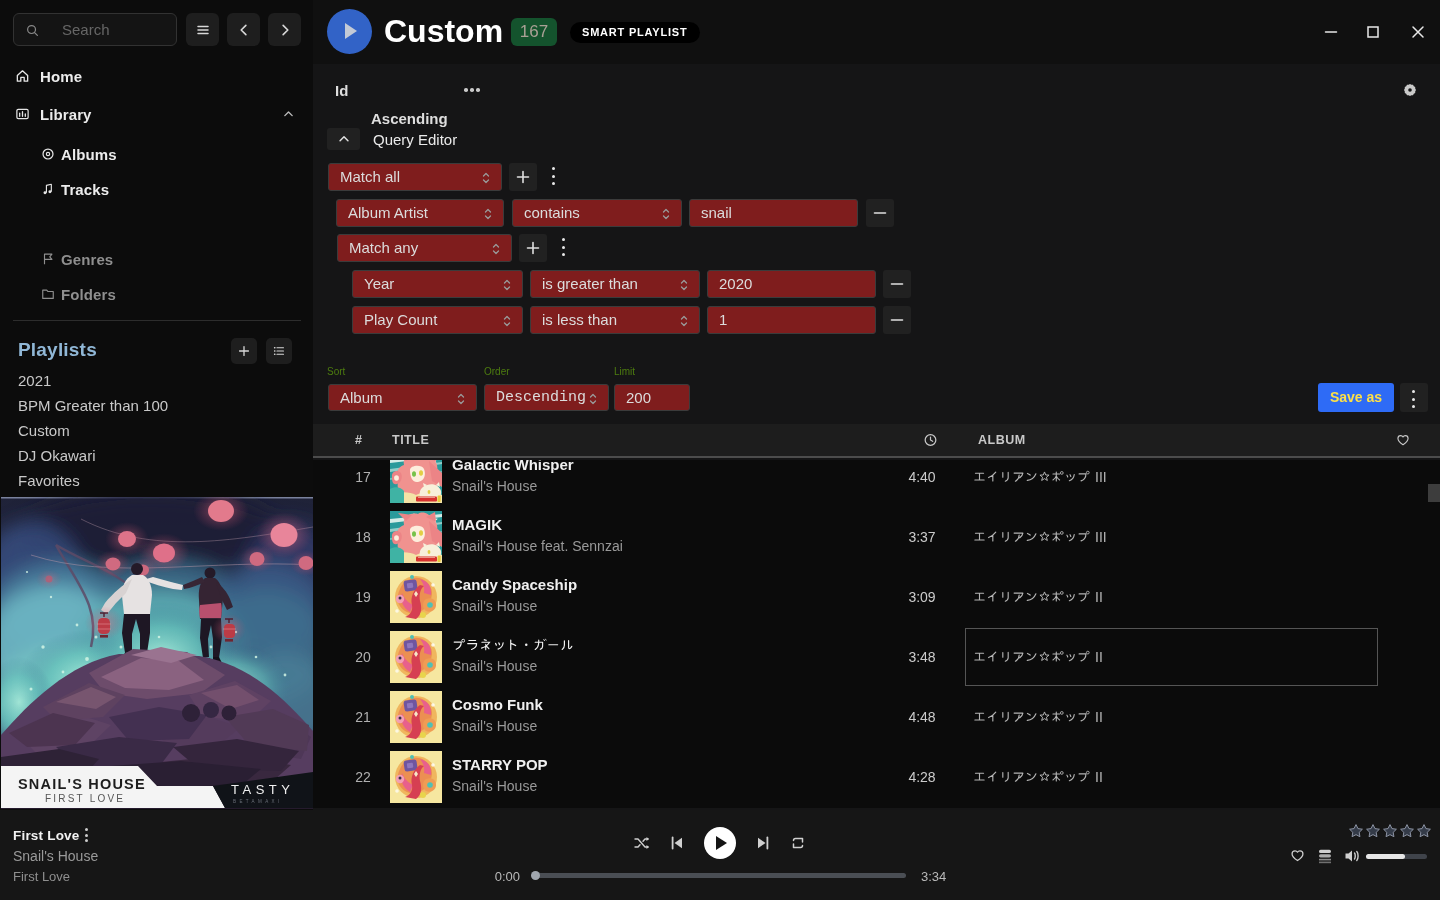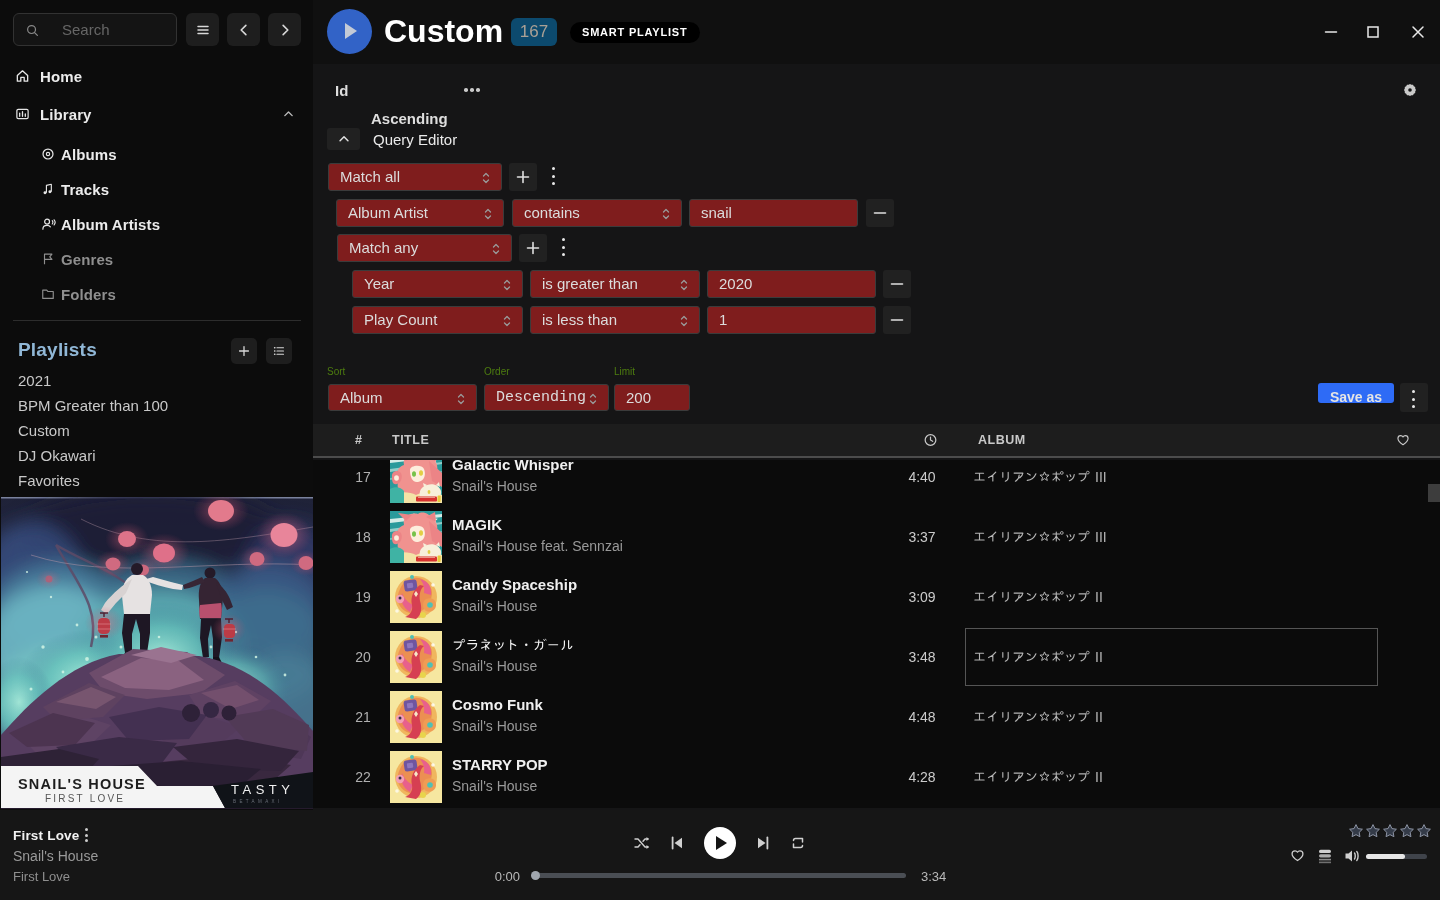--- a/index.html
+++ b/index.html
@@ -28,36 +28,36 @@
 .plbtn { position:absolute; top:338px; width:26px; height:26px; background:#1e1e1e; border-radius:5px; color:#d8d8d8; }
 .plitem { position:absolute; left:18px; font-size:15px; color:#c9c9c9; }
 #art { position:absolute; left:1px; top:497px; width:312px; height:312px; }
 
 
 #main { position:absolute; left:313px; top:0; width:1127px; height:810px; background:#151516; }
 #tophdr { position:absolute; left:0; top:0; width:1127px; height:64px; background:#101010; }
 #playcirc { position:absolute; left:14px; top:9px; width:45px; height:45px; border-radius:50%; background:#3263c7; }
 #playcirc svg { position:absolute; left:16px; top:13px; }
 #title { position:absolute; left:71px; top:13px; font-size:32px; font-weight:bold; color:#fff; letter-spacing:0; }
-#cnt { position:absolute; left:198px; top:18px; width:46px; height:28px; background:#0c4a6e; border-radius:6px; color:#aaa095; font-size:17px; text-align:center; line-height:28px; }
+#cnt { position:absolute; left:198px; top:18px; width:46px; height:28px; background:#14532d; border-radius:6px; color:#aaa095; font-size:17px; text-align:center; line-height:28px; }
 #chip { position:absolute; left:257px; top:22px; height:21px; background:#000; border-radius:10.5px; color:#fff; font-size:11px; font-weight:bold; letter-spacing:.8px; line-height:21px; padding:0 12px; }
 .winbtn { position:absolute; color:#e8e8e8; }
 
 
 .tbt { position:absolute; top:82px; font-size:15px; font-weight:bold; color:#dedede; }
 #gear { position:absolute; left:1089px; top:82px; color:#c9c9c9; }
 
 
 .qbtn { position:absolute; background:#212121; border-radius:3px; color:#e0e0e0; }
 .sel { position:absolute; height:28px; background:#7f1d1d; border:1px solid #3b3b3b; border-radius:3px; color:#dcdcdc; font-size:15px; line-height:26px; padding-left:11px; }
 .sel svg { position:absolute; right:7px; top:6px; color:#9a9a9a; }
 .lbl { position:absolute; font-size:10px; color:#4d7c0f; }
 .vdots { position:absolute; width:3px; }
 .vdots i { display:block; width:3px; height:3px; border-radius:50%; background:#e8e8e8; margin-bottom:4.5px; }
-#saveas { position:absolute; left:1005px; top:383px; width:76px; height:20px; background:#2e6bf6; border-radius:3px; color:#e5e5e5; font-size:14px; font-weight:bold; text-align:center; line-height:29px; }
+#saveas { position:absolute; left:1005px; top:383px; width:76px; height:29px; background:#2e6bf6; border-radius:3px; color:#fde047; font-size:14px; font-weight:bold; text-align:center; line-height:29px; }
 
 
 #thead { position:absolute; left:0; top:424px; width:1127px; height:34px; background:#1d1d1d; border-bottom:2px solid #4c4c4c; }
 .hcell { position:absolute; top:50%; transform:translateY(-50%); font-size:12.5px; font-weight:bold; color:#c9c9c9; letter-spacing:.5px; }
 #thead svg { position:absolute; top:50%; transform:translateY(-50%); color:#c9c9c9; }
 #rows { position:absolute; left:0; top:460px; width:1127px; height:348px; background:#0b0b0b; overflow:hidden; }
 .row { position:absolute; left:0; width:1127px; height:60px; }
 .rnum { position:absolute; left:30px; width:40px; text-align:center; top:50%; transform:translateY(-50%); font-size:14px; color:#b0b0b0; }
 .rthumb { position:absolute; left:77px; top:4px; width:52px; height:52px; }
 .rtitle { position:absolute; left:139px; top:9px; font-size:15px; font-weight:bold; color:#f0f0f0; }
@@ -607,26 +607,20 @@
           <use href="#i-disc"></use>
         </svg>
         <span class="tx l2">Albums</span>
       </div>
   <div class="nav" style="top:174px;">
         <svg class="ic2" width="14" height="14">
           <use href="#i-note"></use>
         </svg>
         <span class="tx l2">Tracks</span>
       </div>
-  <div class="nav" style="top:209px;">
-        <svg class="ic2" width="15" height="15">
-          <use href="#i-artist"></use>
-        </svg>
-        <span class="tx l2">Album Artists</span>
-      </div>
   <div class="nav dim" style="top:244px;">
         <svg class="ic2" width="14" height="14">
           <use href="#i-flag"></use>
         </svg>
         <span class="tx l2">Genres</span>
       </div>
   <div class="nav dim" style="top:279px;">
         <svg class="ic2" width="14" height="14">
           <use href="#i-folder"></use>
         </svg>

